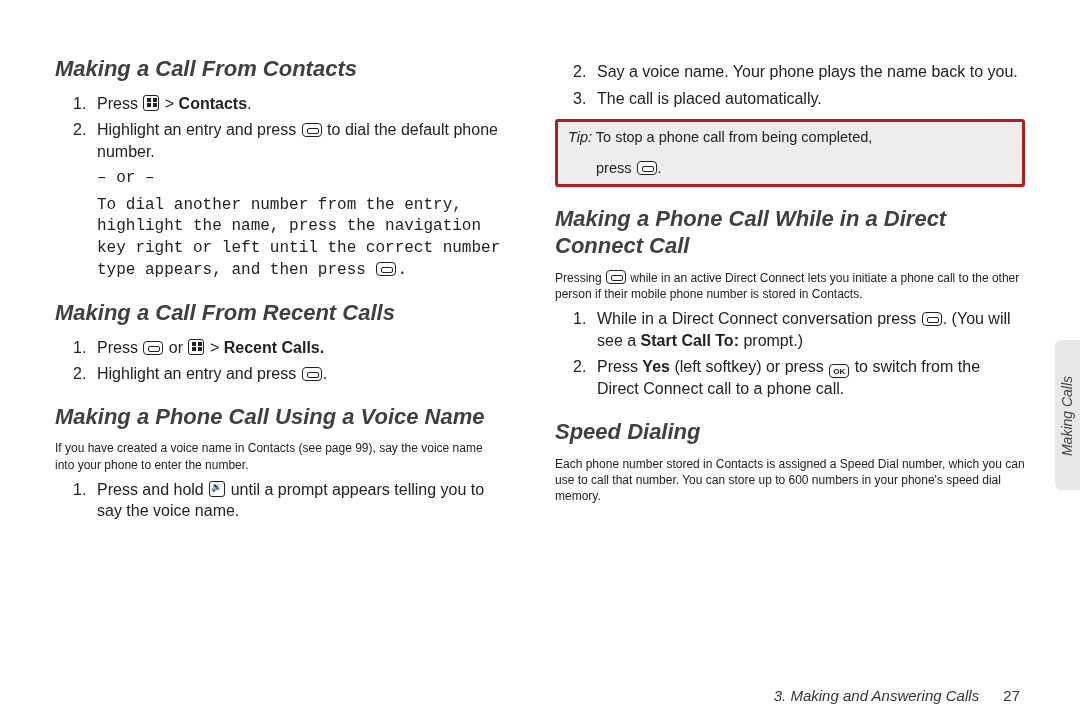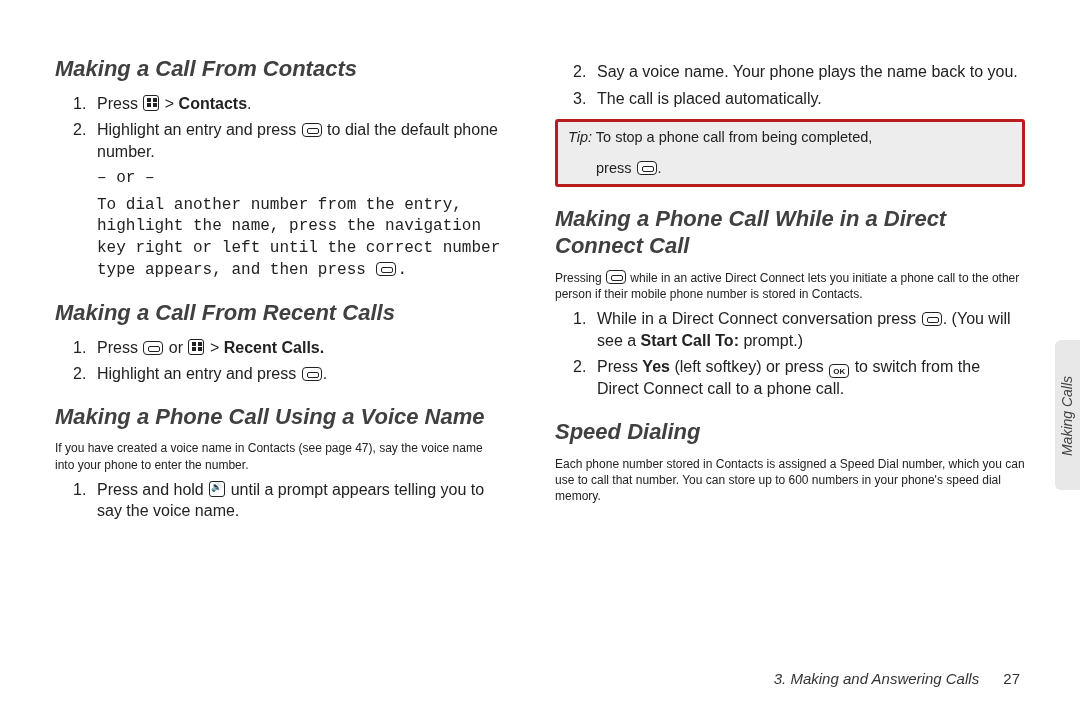--- a/index.html
+++ b/index.html
@@ -128,21 +128,21 @@
   .tipbox .tiplabel {
     font-style: italic;
   }
   .tipbox .tipbody {
     padding-left: 28px;
     display: block;
     margin-top: 12px;
   }
   .footer {
     position: absolute;
-    bottom: 33px;
+    bottom: 16px;
     right: 60px;
     font-size: 15px;
     font-style: italic;
     color: #333;
   }
   .footer .pg {
     font-style: normal;
     margin-left: 20px;
   }
   .sidetab {
@@ -190,21 +190,21 @@
     <ol>
       <li><span class="num">1.</span>
         <span>Press </span><span class="keyicon talk"></span><span> or </span><span class="keyicon sq menu"></span><span> &gt; </span><span class="bold">Recent Calls.</span>
       </li>
       <li><span class="num">2.</span>
         <span>Highlight an entry and press </span><span class="keyicon talk"></span><span>.</span>
       </li>
     </ol>
 
     <h2>Making a Phone Call Using a Voice Name</h2>
-    <p class="body">If you have created a voice name in Contacts (see page 47), say the voice name into your phone to enter the number.</p>
+    <p class="body">If you have created a voice name in Contacts (see page 99), say the voice name into your phone to enter the number.</p>
     <ol>
       <li><span class="num">1.</span>
         <span>Press and hold </span><span class="keyicon sq speak"></span><span> until a prompt appears telling you to say the voice name.</span>
       </li>
     </ol>
   </div>
 
   <div class="col col-right">
     <ol>
       <li><span class="num">2.</span><span>Say a voice name. Your phone plays the name back to you.</span></li>

